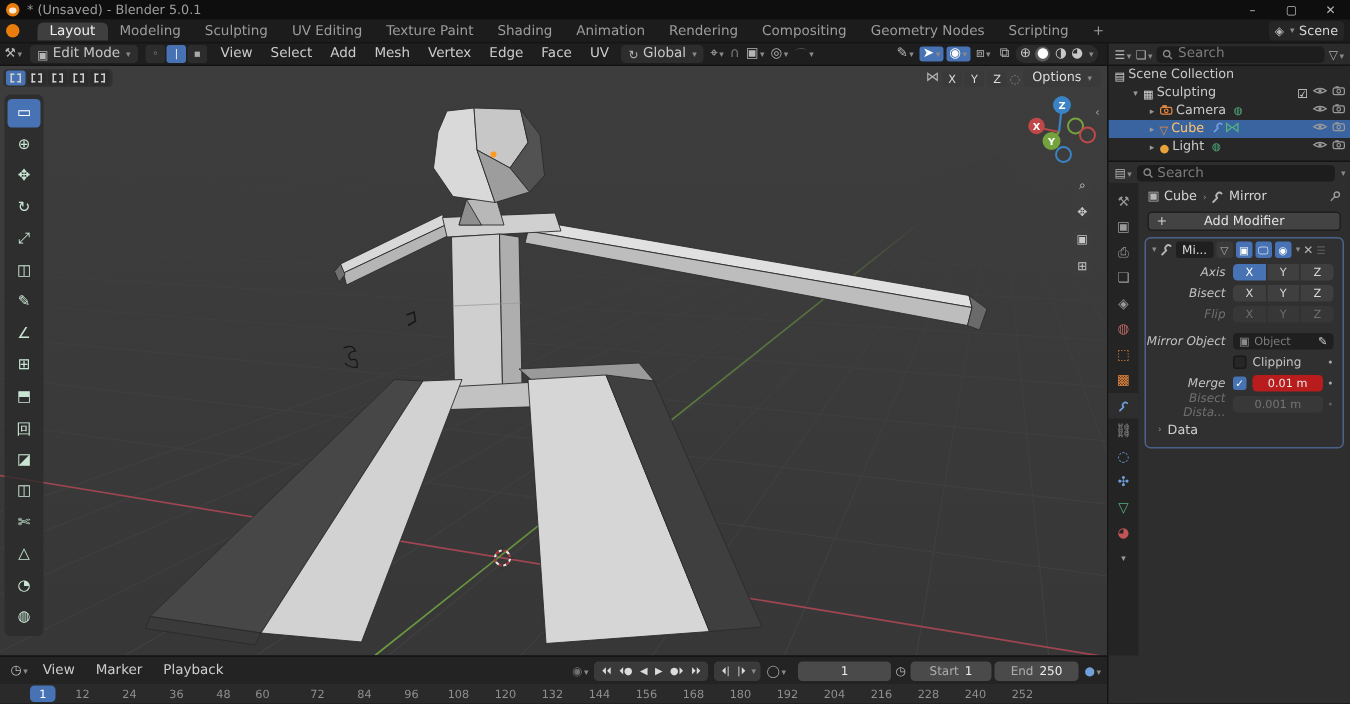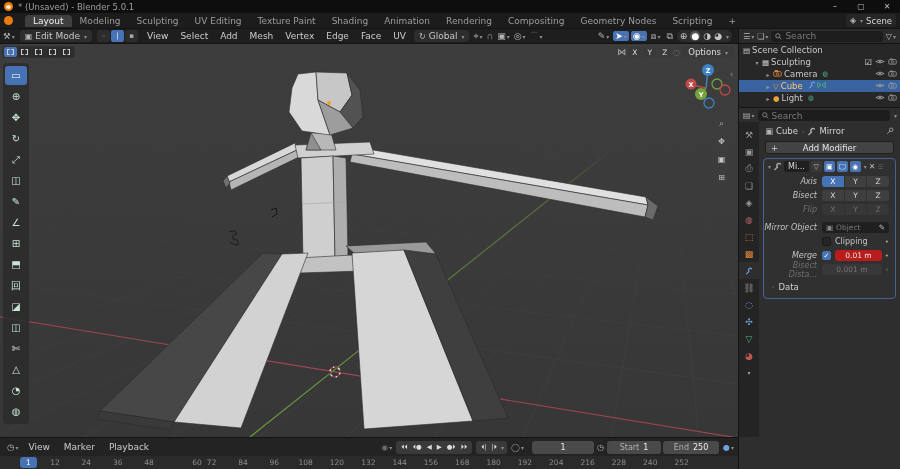--- a/index.html
+++ b/index.html
@@ -663,21 +663,21 @@
           <span>250</span>
       </div>
       <span style="color:#6fa0dc;font-size:8px;padding:0 4px;">●<span class="chev">▾</span></span>
     </div>
     <div class="ruler" id="ruler">
       <div class="playhead">1</div>
     <span class="tick" style="left: 55px;">12</span>
         <span class="tick" style="left: 86.33px;">24</span>
         <span class="tick" style="left: 117.66px;">36</span>
         <span class="tick" style="left: 148.99px;">48</span>
-        <span class="tick" style="left: 197px;">60</span>
+        <span class="tick" style="left: 175px;">60</span>
         <span class="tick" style="left: 211.65px;">72</span>
         <span class="tick" style="left: 242.98px;">84</span>
         <span class="tick" style="left: 274.31px;">96</span>
         <span class="tick" style="left: 305.64px;">108</span>
         <span class="tick" style="left: 336.97px;">120</span>
         <span class="tick" style="left: 368.3px;">132</span>
         <span class="tick" style="left: 399.63px;">144</span>
         <span class="tick" style="left: 430.96px;">156</span>
         <span class="tick" style="left: 462.29px;">168</span>
         <span class="tick" style="left: 493.62px;">180</span>

